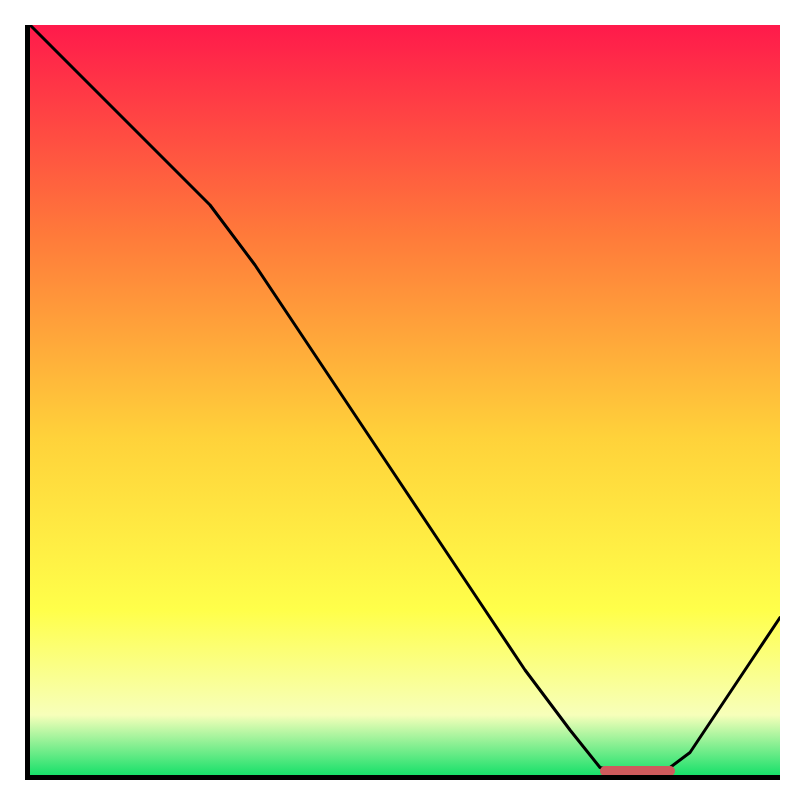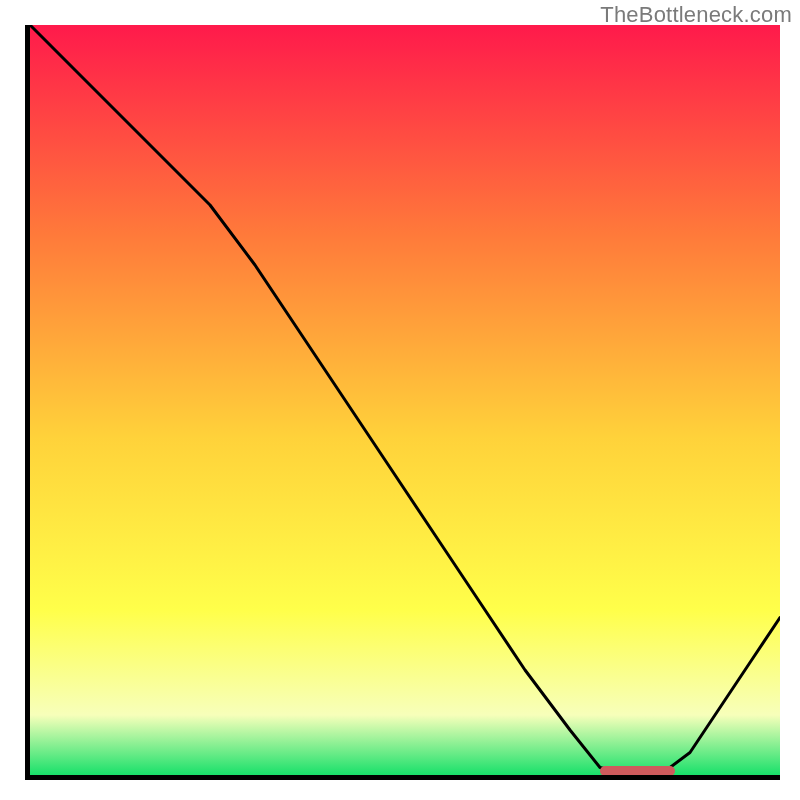--- a/index.html
+++ b/index.html
@@ -63,21 +63,20 @@
     background: #cf5b5d;
     border-radius: 5px;
     z-index: 12;
   }
 </style>
 </head>
 <body>
 
 <div class="stage">
 
-  <div class="watermark">TheBottleneck.com</div>
 
   <div class="axis-left"></div>
   <div class="axis-bottom"></div>
 
   <div class="plot">
     <svg viewBox="0 0 750 750" preserveAspectRatio="none">
       <defs>
         <linearGradient id="bg" x1="0" y1="0" x2="0" y2="1">
           <stop offset="0%" stop-color="#ff1a4b"></stop>
           <stop offset="28%" stop-color="#ff7a3a"></stop>

